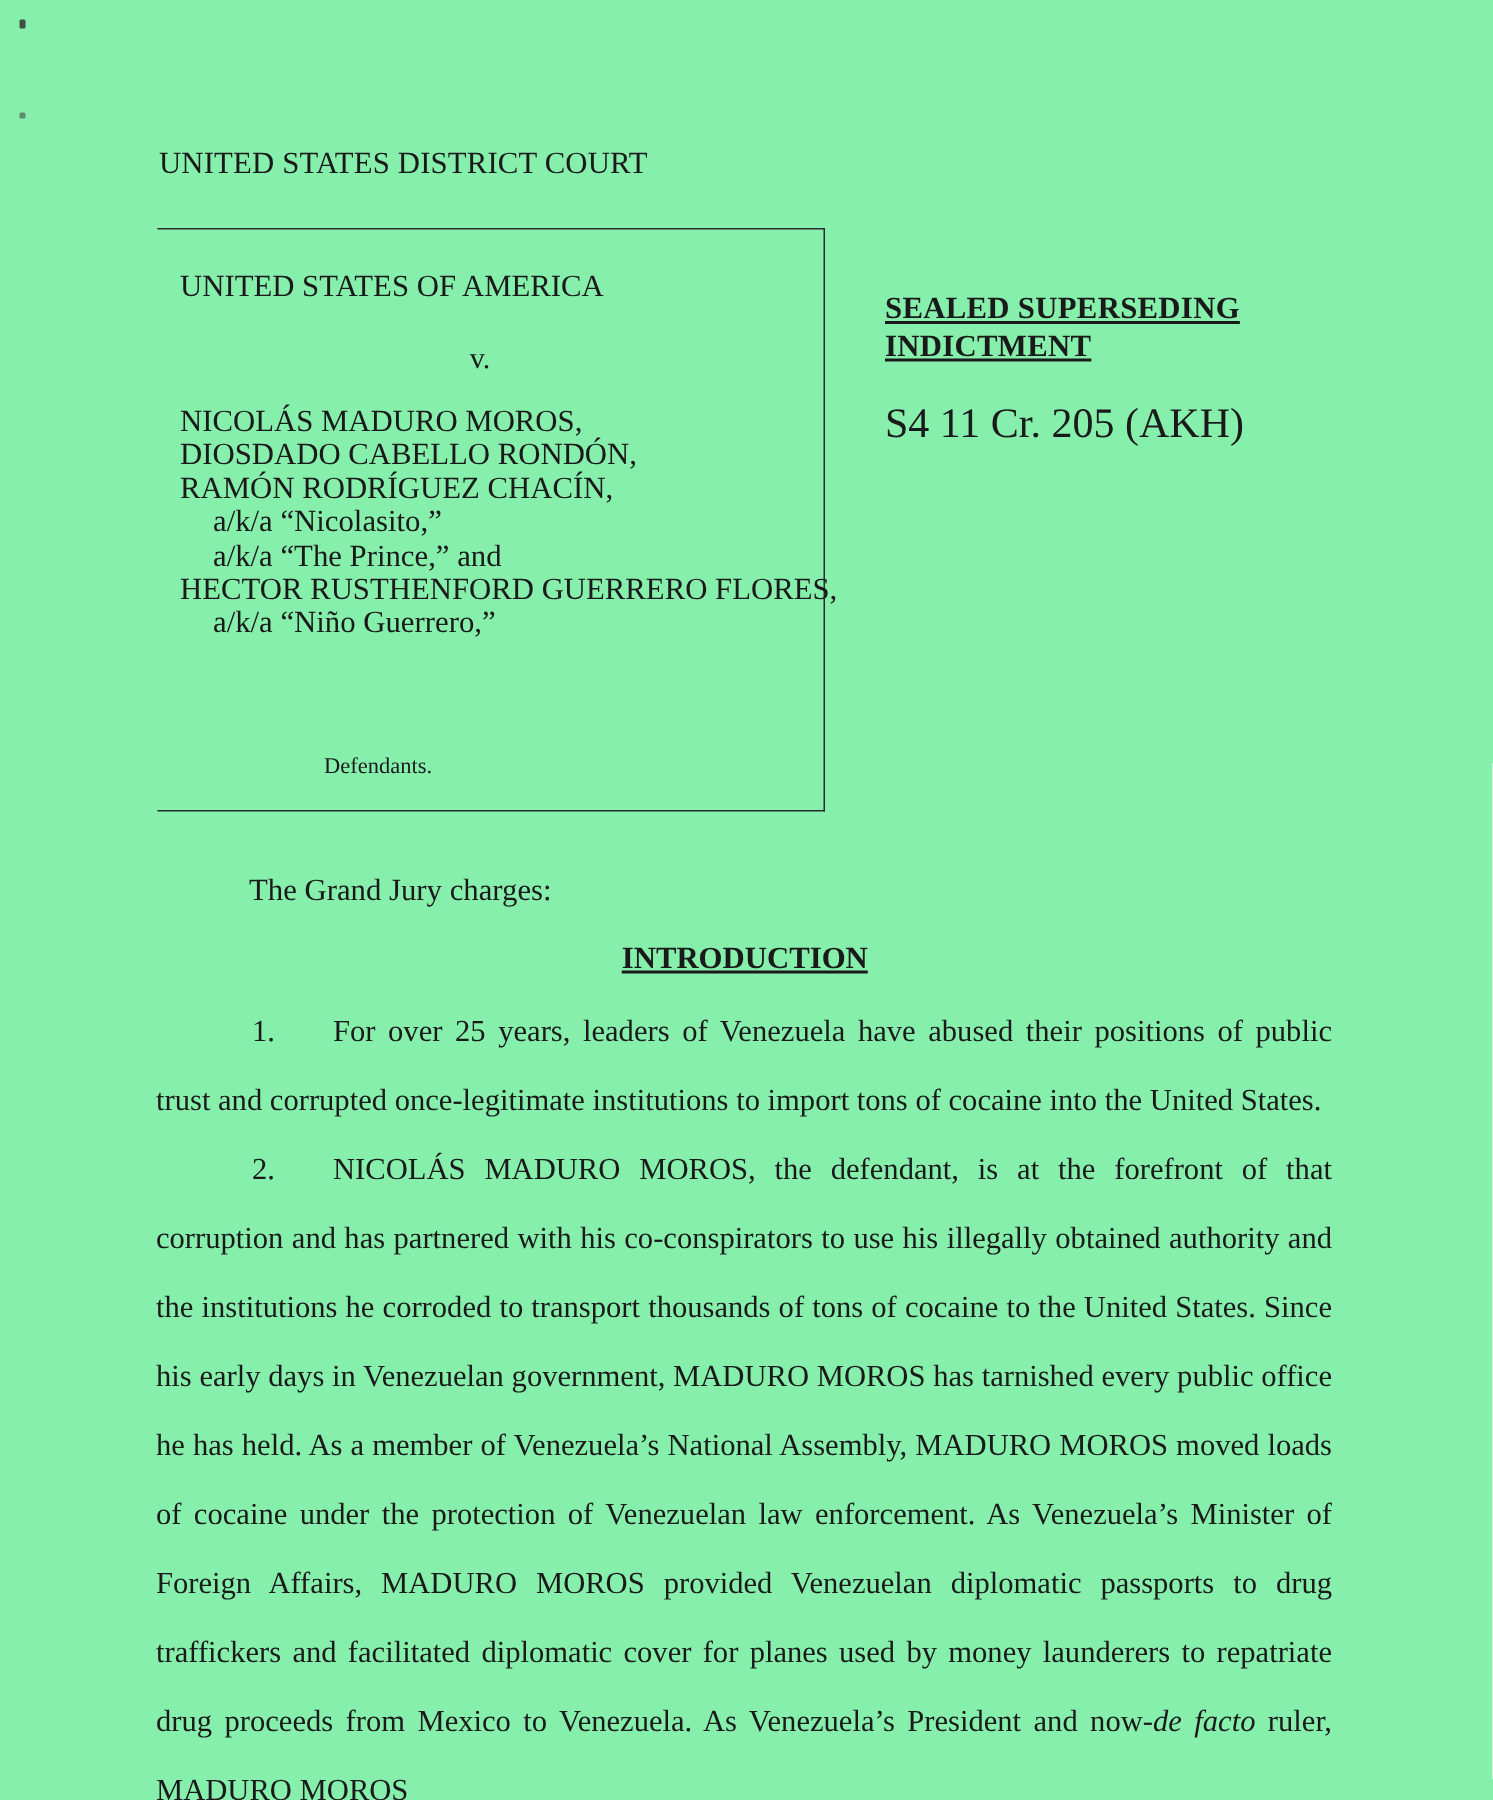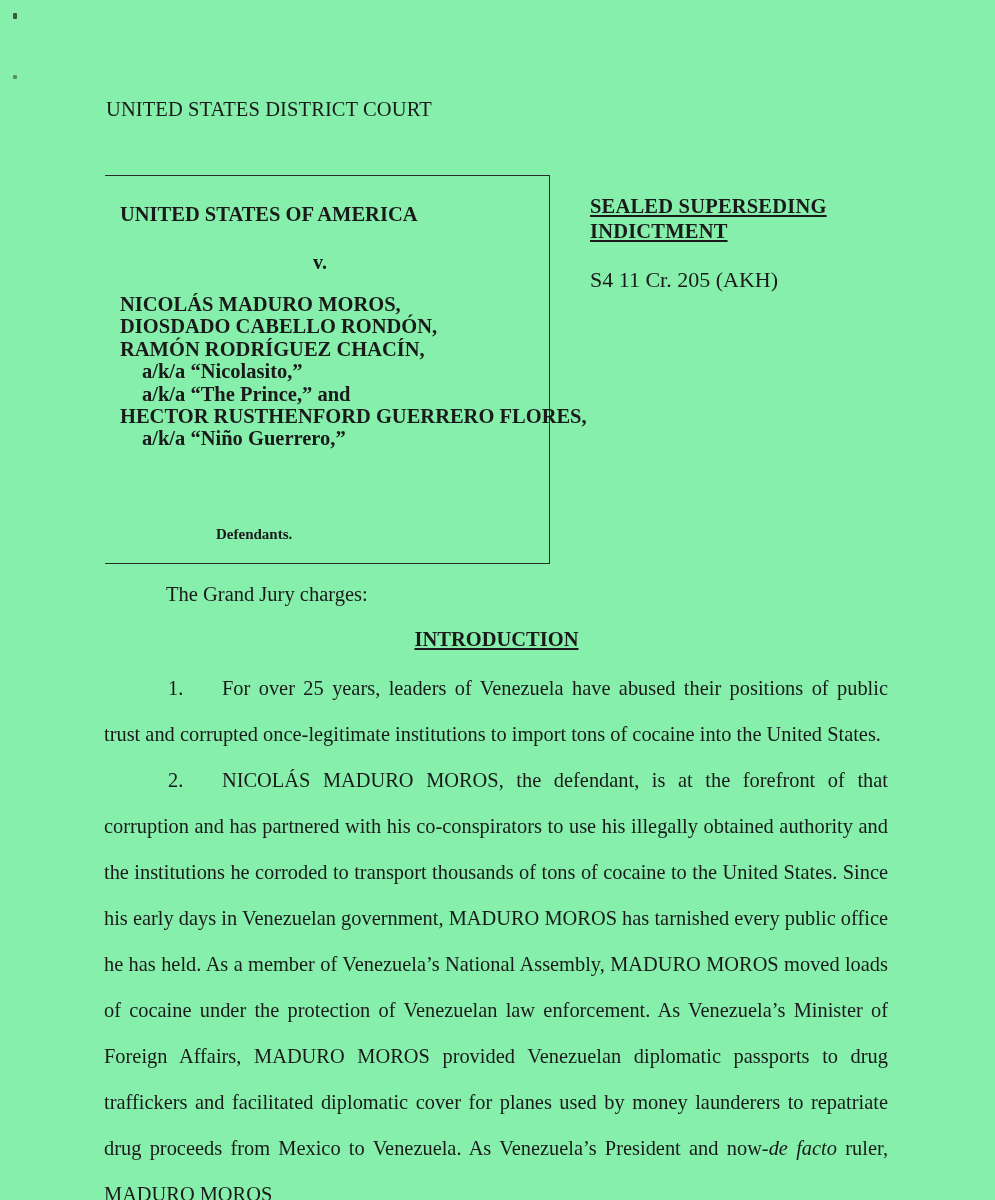--- a/index.html
+++ b/index.html
@@ -38,24 +38,23 @@
     line-height: 25px;
     letter-spacing: .1px;
     white-space: nowrap;
   }
   #court-header div { white-space: nowrap; }
 
   
   #caption {
     position: absolute;
     left: 105px;
-    top: 175px;
+    top: 152px;
     width: 445px;
     height: 324px;
-    font-weight: bold;
   }
   .rule-top, .rule-bottom {
     position: absolute;
     left: 0;
     width: 445px;
     height: 1px;
     background: #2b2b2b;
   }
   .rule-top { top: 0; }
   .rule-bottom { top: 388px; }
@@ -116,21 +115,21 @@
   }
   #doc-title span {
     display: block;
     text-decoration: underline;
     text-decoration-thickness: 2px;
     text-underline-offset: 2px;
     width: max-content;
   }
   #case-number {
     margin-top: 23px;
-    font-size: 22px;
+    font-size: 28px;
     white-space: nowrap;
   }
 
   
   #grand-jury {
     position: absolute;
     left: 166px;
     top: 583px;
     font-size: 20.5px;
     white-space: nowrap;

